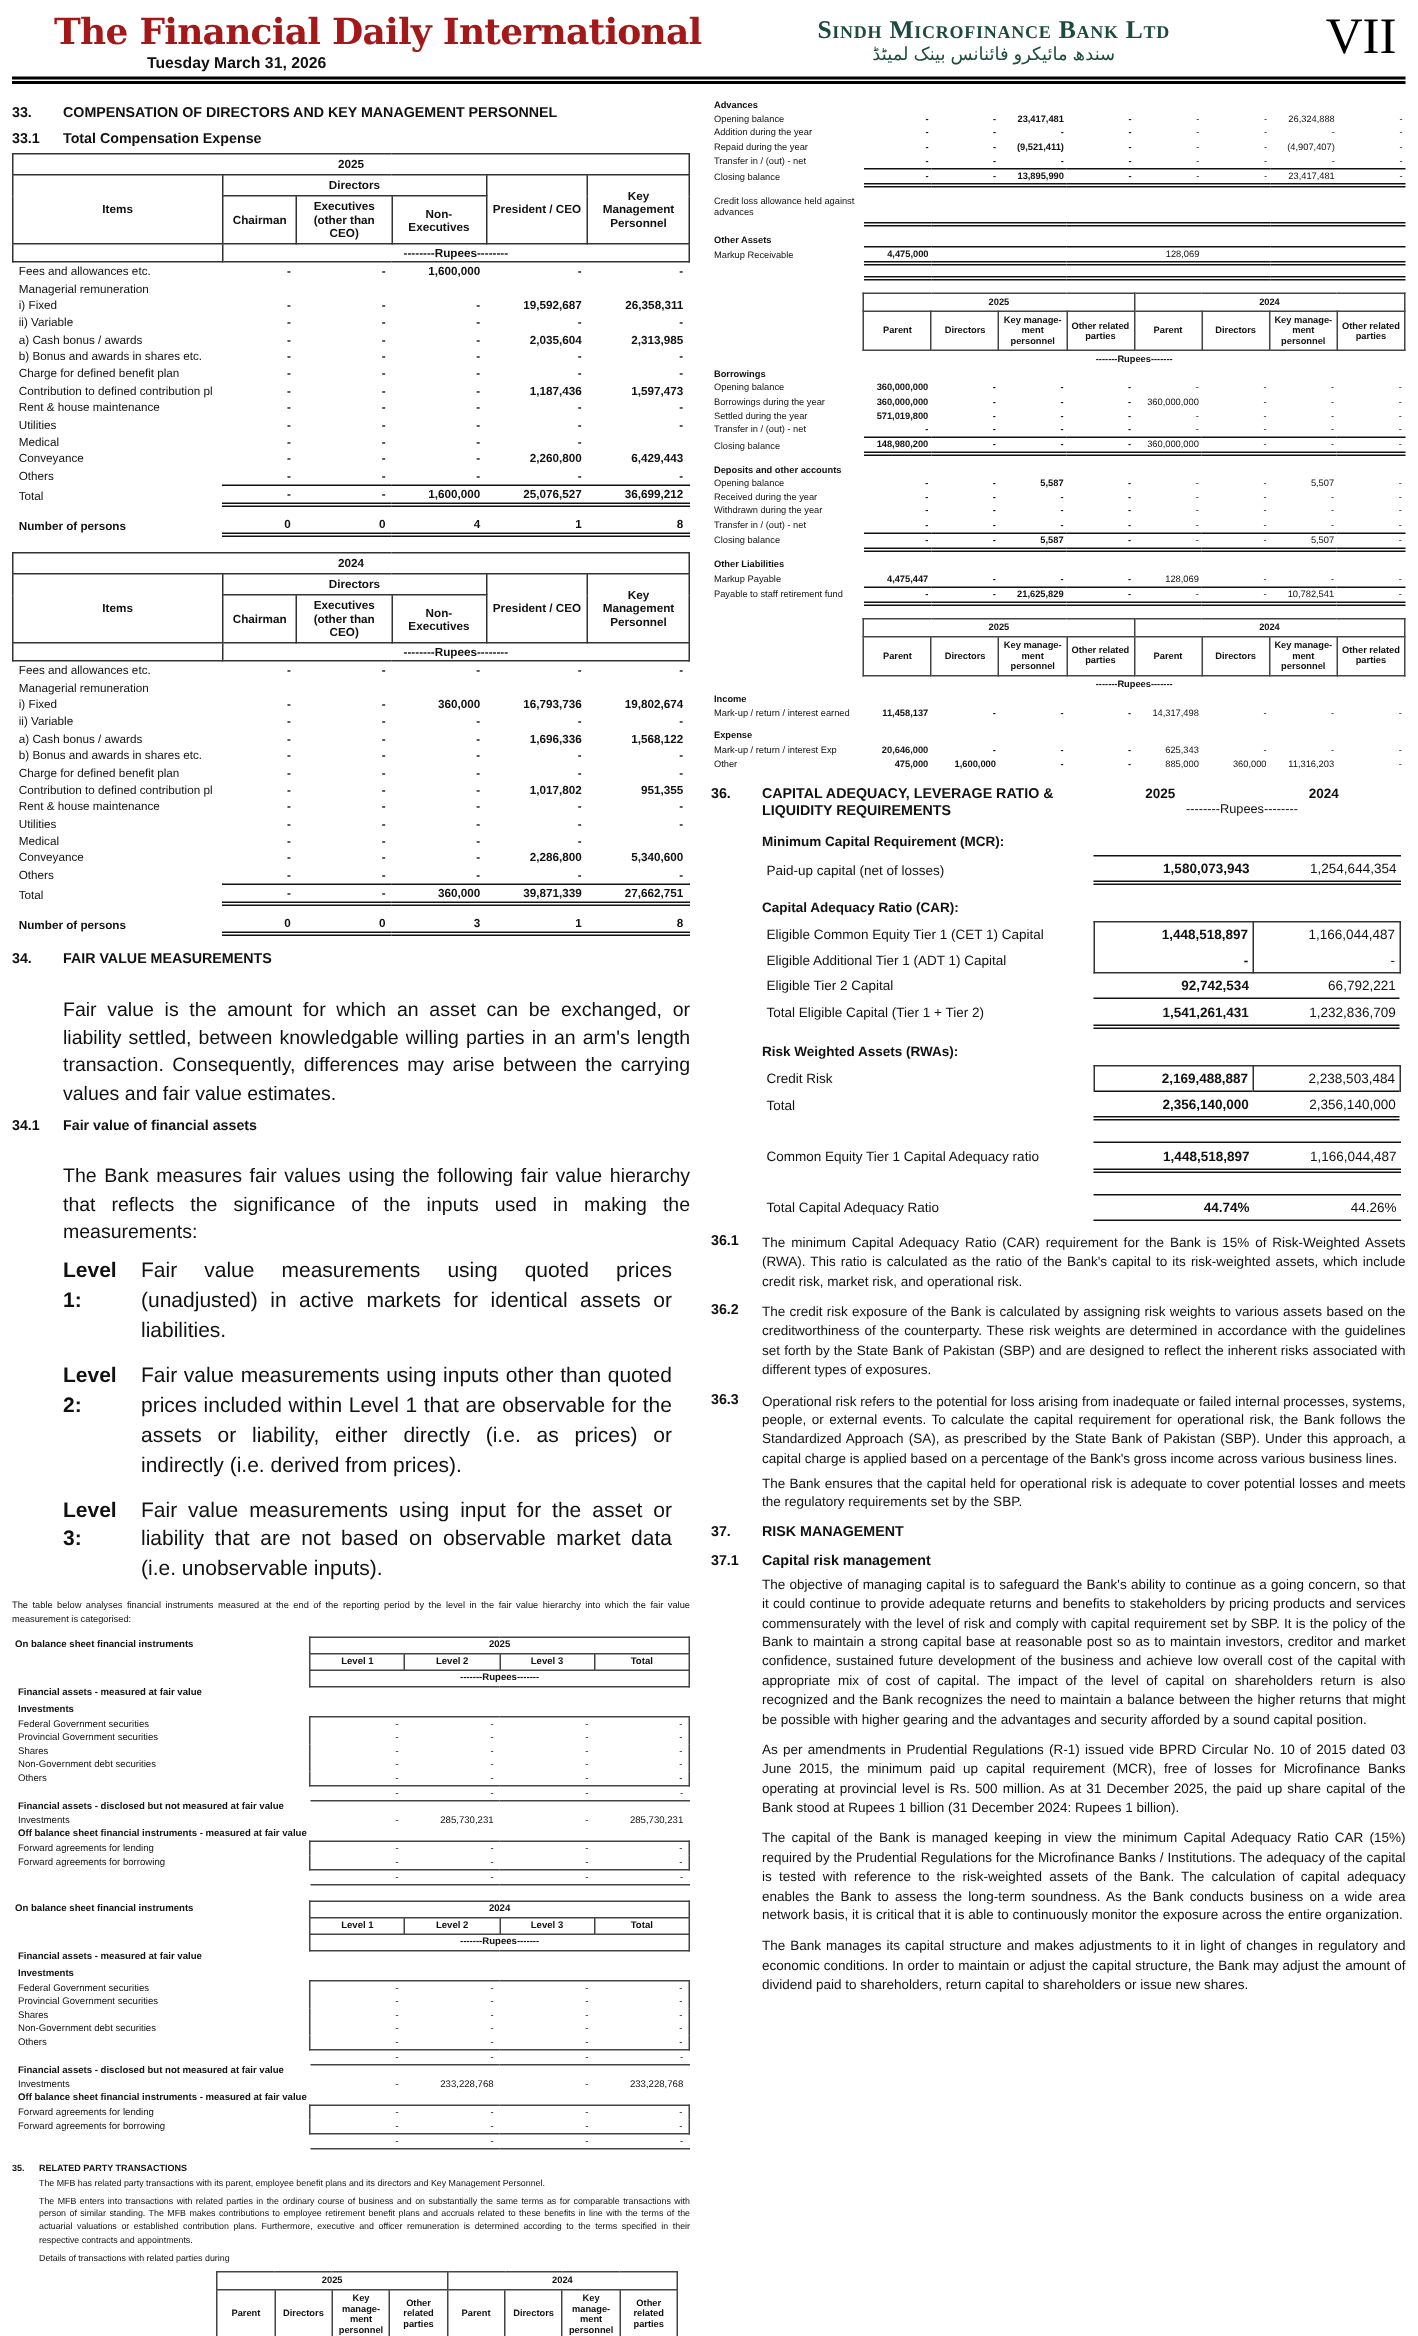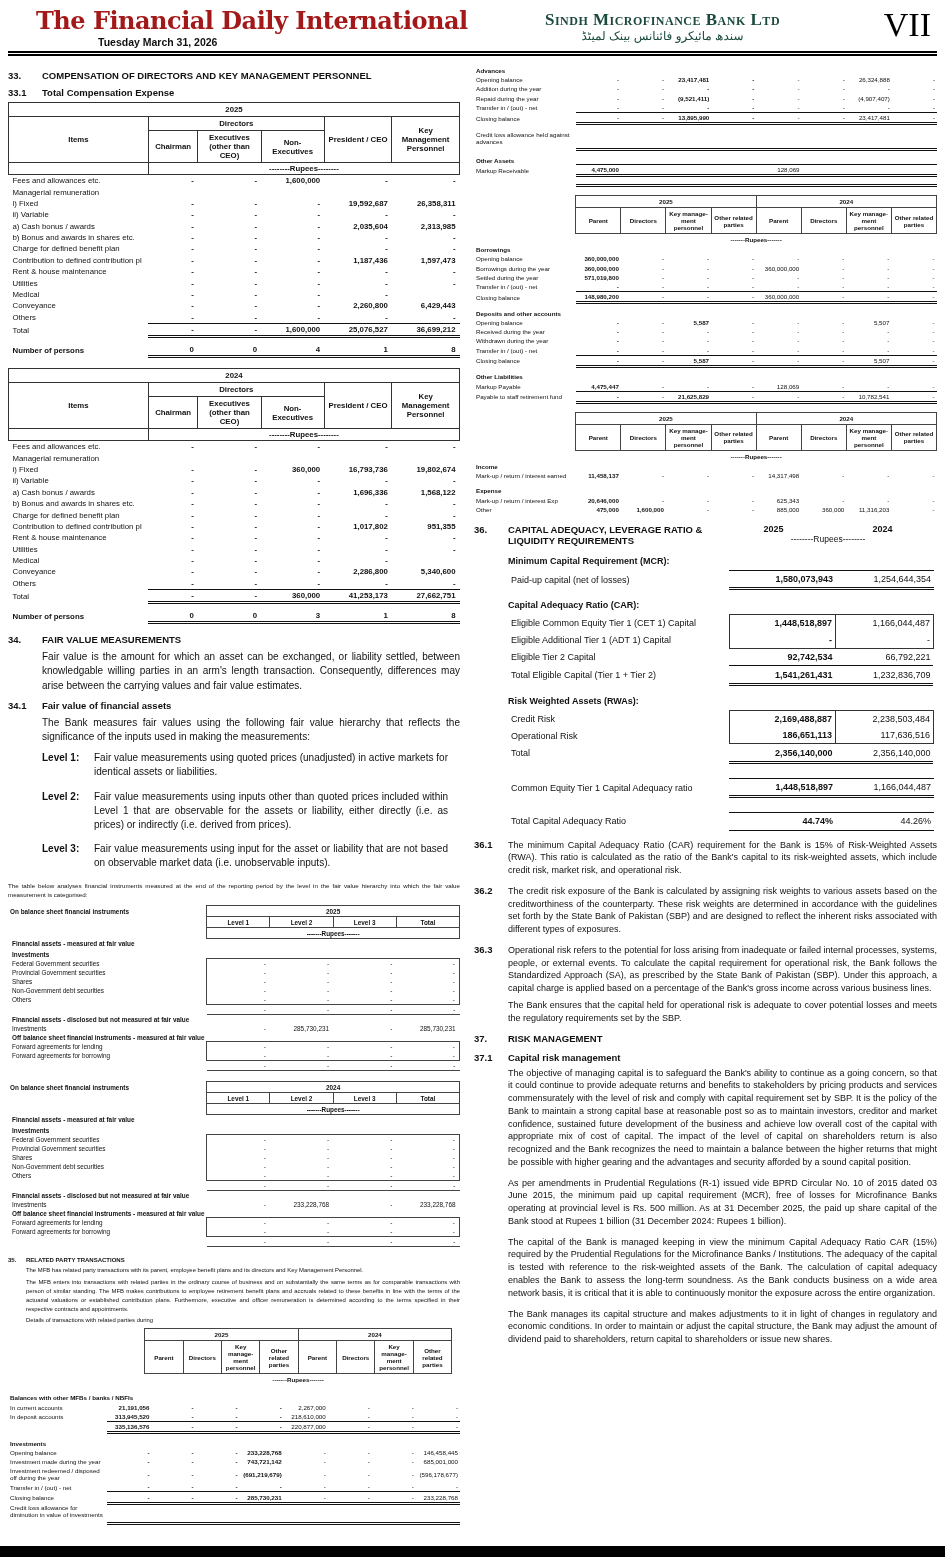--- a/index.html
+++ b/index.html
@@ -17,22 +17,22 @@
   .page-no{font-family:"Liberation Serif",serif;font-size:34px;color:#000;width:80px;text-align:right;padding-right:6px}
   .rule{height:5px;border-top:2px solid #000;border-bottom:2px solid #000;margin:3px 0 8px 0}
   
   .cols{display:flex;gap:14px;flex:1}
   .col-left{width:452px;flex:none}
   .col-right{flex:1;min-width:0}
   
   .sec{display:flex;margin:6px 0 4px 0}
   .sec-num{width:34px;font-weight:bold;font-size:9.5px;flex:none}
   .sec-title{font-weight:bold;font-size:9.5px}
-  .para{font-size:10px;line-height:1.42;text-align:justify;margin:5px 0 7px 34px}
-  .lvl{display:flex;margin:7px 12px 10px 34px;font-size:10px;line-height:1.42}
+  .para{font-size:13px;line-height:1.42;text-align:justify;margin:19px 0 7px 34px}
+  .lvl{display:flex;margin:7px 12px 10px 34px;font-size:14px;line-height:1.42}
   .lvl-lab{width:52px;flex:none;font-weight:bold}
   .lvl-txt{flex:1;text-align:justify}
   .tinynote{font-size:6.2px;line-height:1.5;margin:4px 0 6px 0;text-align:justify}
   
   table{border-collapse:collapse;width:100%;table-layout:fixed}
   td,th{padding:1px 3px;vertical-align:middle}
   td{text-align:right}
   td:first-child{text-align:left}
   
   .comp{font-size:7.8px;margin:2px 0 10px 0}
@@ -421,21 +421,21 @@
               <td>-</td>
               <td>-</td>
               <td>-</td>
               <td>-</td>
             </tr>
             <tr class="tot">
               <td>Total</td>
               <td>-</td>
               <td>-</td>
               <td>360,000</td>
-              <td>41,253,173</td>
+              <td>39,871,339</td>
               <td>27,662,751</td>
             </tr>
             <tr class="sp">
               <td></td>
               <td></td>
               <td></td>
               <td></td>
               <td></td>
               <td></td>
             </tr>
@@ -1518,25 +1518,20 @@
             <col style="width:52%">
             <col style="width:25%">
             <col style="width:23%">
           </colgroup>
         <tbody>
             <tr class="bx bxt">
               <td>Credit Risk</td>
               <td>2,169,488,887</td>
               <td>2,238,503,484</td>
             </tr>
-            <tr class="bx bxb">
-              <td>Operational Risk</td>
-              <td>186,651,113</td>
-              <td>117,636,516</td>
-            </tr>
             <tr class="tot">
               <td>Total</td>
               <td>2,356,140,000</td>
               <td>2,356,140,000</td>
             </tr>
           </tbody>
       </table>
 
       <table class="cap" style="margin:14px 0 0 34px;width:92%">
         <colgroup>

